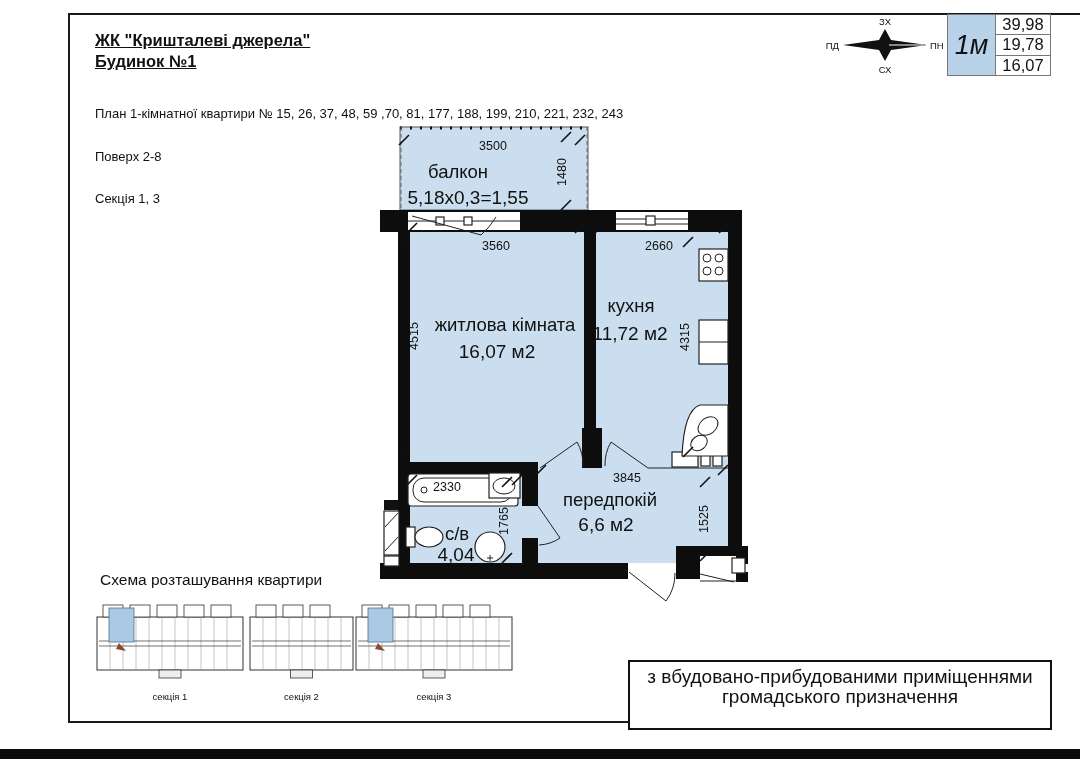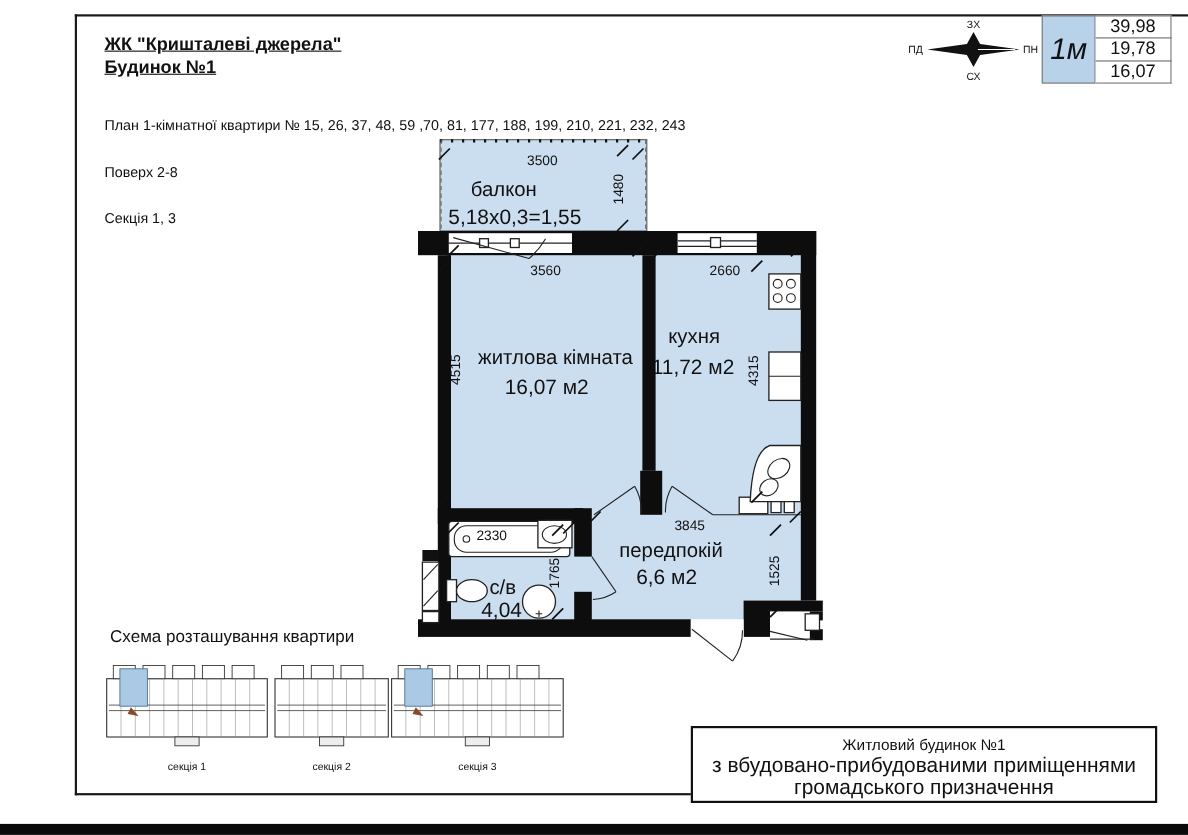--- a/index.html
+++ b/index.html
@@ -19,21 +19,21 @@
   .hdr-title{font-size:16.5px;font-weight:bold;text-decoration:underline;line-height:21px;}
   .hdr-gap{height:9px;}
   .hdr-line{font-size:13px;line-height:18.5px;margin-top:24px;}
   
   .scalebox{left:947px;top:14px;display:flex;height:62px;}
   .scale-main{
     width:47px;background:var(--scale-fill);border:1px solid #777;
     display:flex;align-items:center;justify-content:center;
     font-size:27px;color:#111;font-style:italic;
   }
-  .scale-vals{width:69px;display:flex;flex-direction:column;}
+  .scale-vals{width:55px;display:flex;flex-direction:column;}
   .scale-val{
     flex:1;border:1px solid #777;border-left:none;margin-top:-1px;
     display:flex;align-items:center;justify-content:center;
     font-size:16.5px;background:#fff;
   }
   .scale-val:first-child{margin-top:0;}
   
   .schema-title{left:100px;top:571px;font-size:15.5px;}
   
   .infobox{
@@ -325,15 +325,14 @@
       <line x1="358" y1="641" x2="510" y2="641" stroke="#333" stroke-width="0.7"></line>
       <line x1="358" y1="646" x2="510" y2="646" stroke="#333" stroke-width="0.7"></line>
       <rect x="423" y="670" width="22" height="8" fill="#eee" stroke="#333" stroke-width="0.8"></rect>
       <rect x="368" y="608" width="25" height="34" fill="var(--highlight)" stroke="#49708f" stroke-width="0.8"></rect>
       <polygon points="378,643 385,651 375,649" fill="#8a4a2a"></polygon>
       <text x="434" y="700" text-anchor="middle" font-size="9.5" fill="#222">секція 3</text>
     </g>
   </svg>
 
 <div class="abs infobox">
-  <div class="l1">Житловий будинок №1</div>
   <div class="l2">з вбудовано-прибудованими приміщеннями громадського призначення</div>
 </div>
 
 </body></html>

